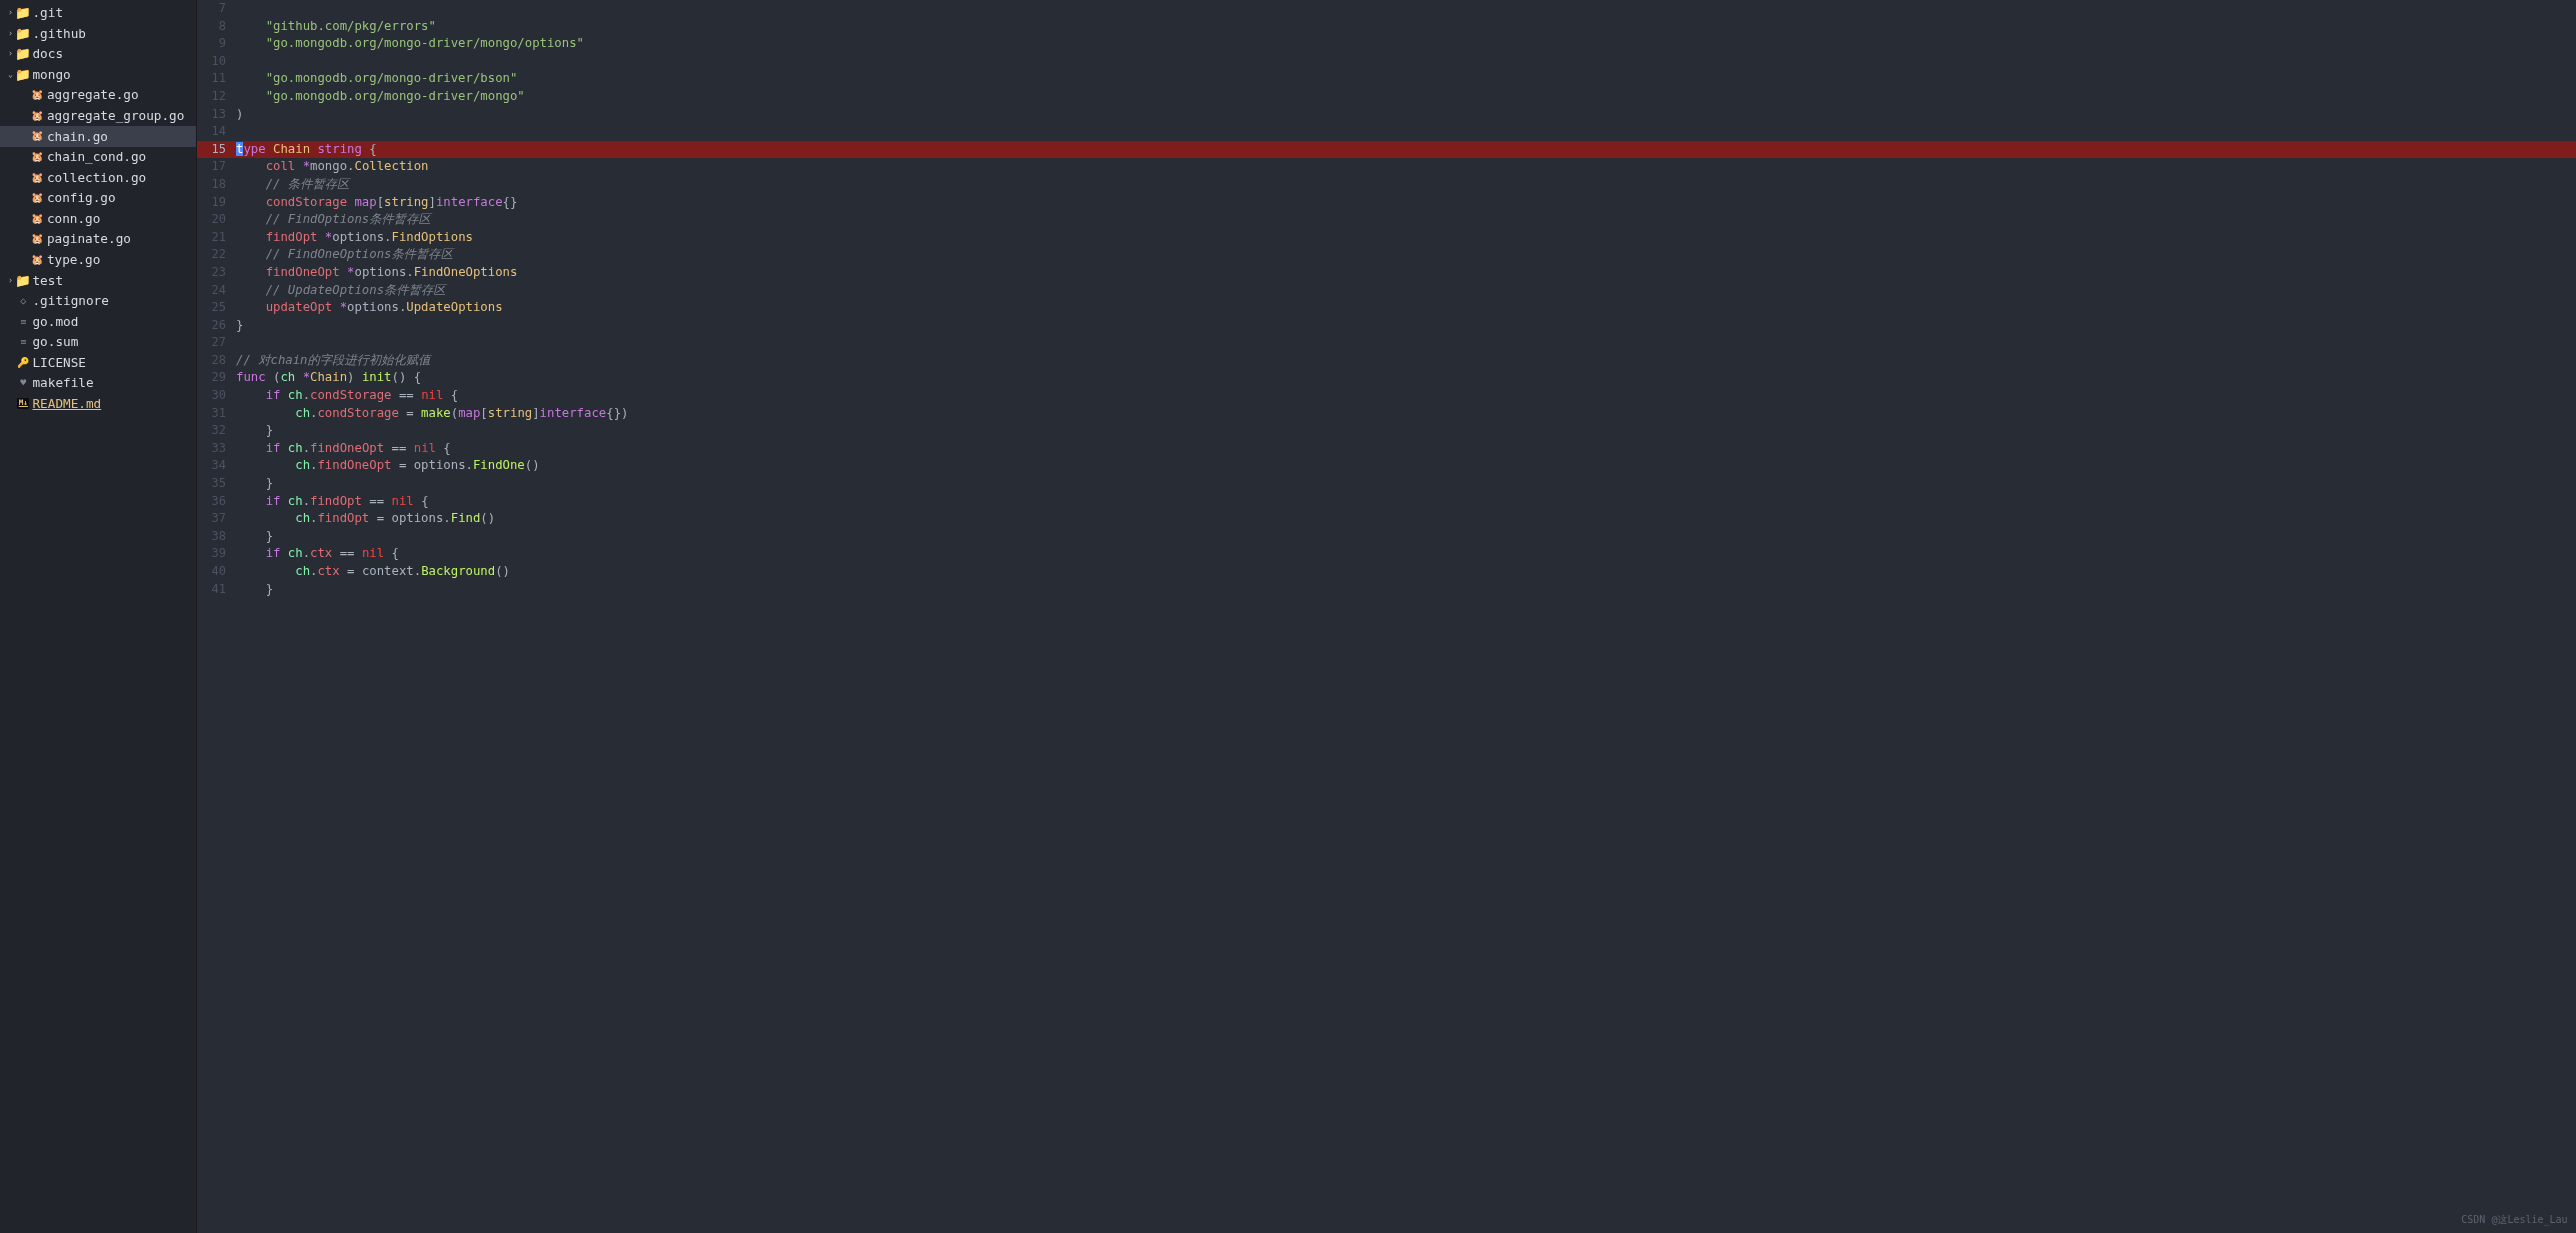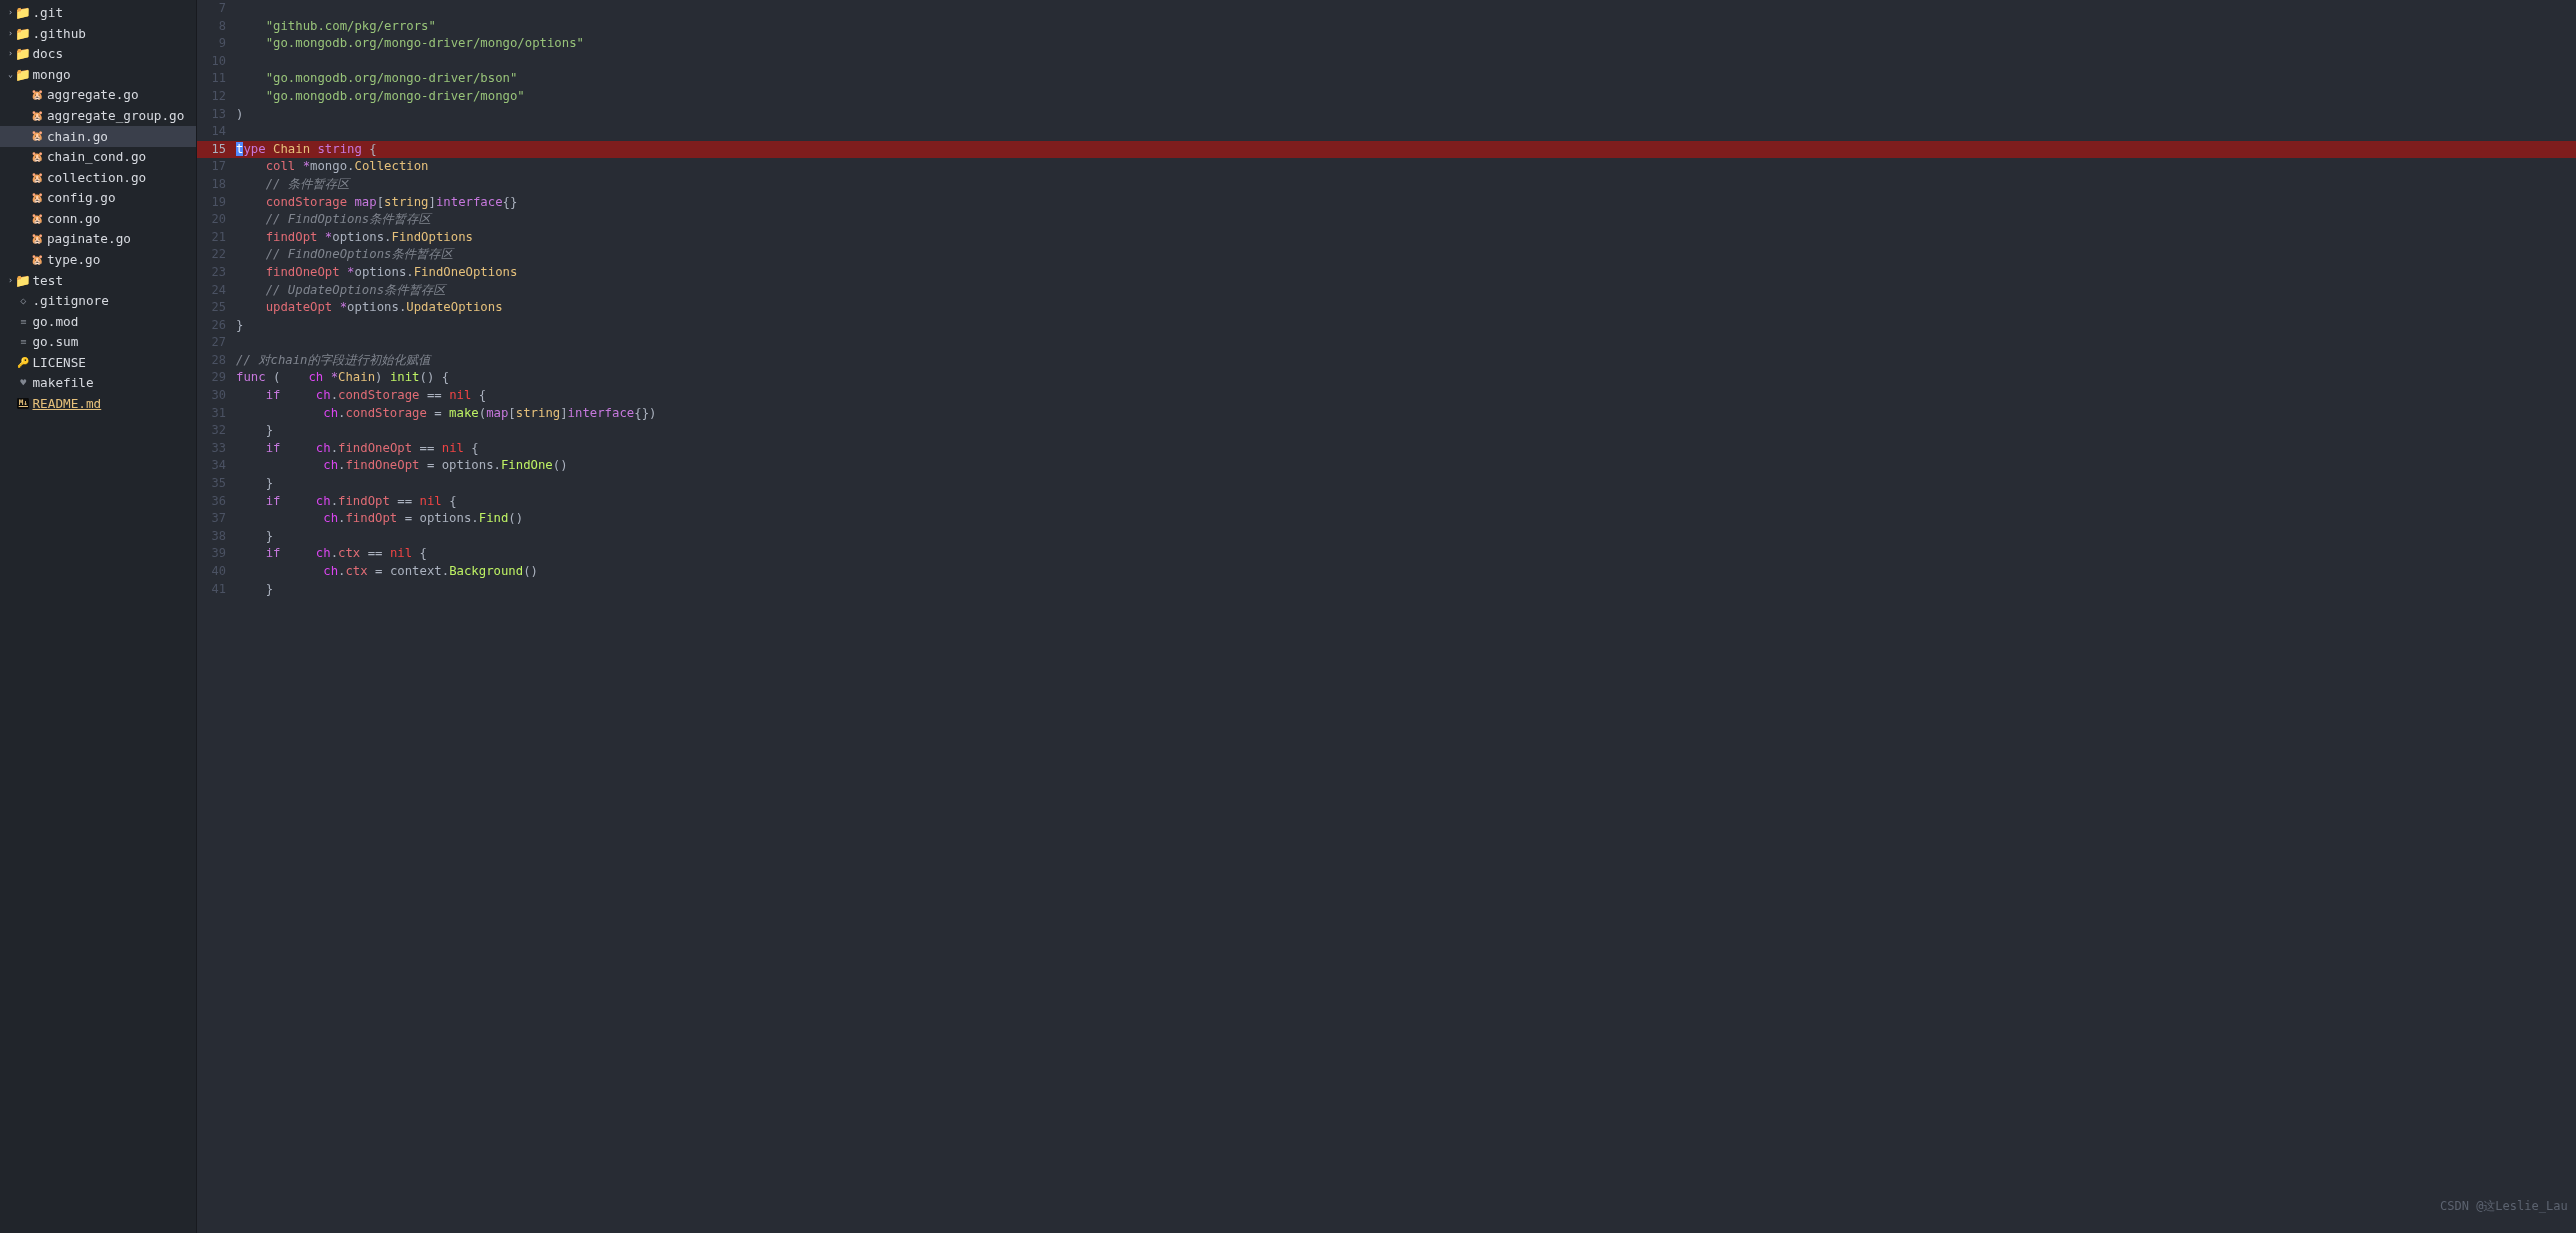--- a/index.html
+++ b/index.html
@@ -76,33 +76,33 @@
 }
 .code-line.highlight .gutter { color: #abb2bf; }
 .code-content {
   white-space: pre;
   font-size: 12.3px;
 }
 .c-kw { color: #c678dd; }
 .c-type { color: #e5c07b; }
 .c-str { color: #98c379; }
 .c-com { color: #7f848e; font-style: italic; }
-.c-id { color: #d946ef; margin-left: 28px; }
+.c-id { color: #86efac; }
 .c-prop { color: #e06c75; }
 .c-punct { color: #abb2bf; }
 .c-func { color: #bef264; }
 .c-const { color: #ef4444; }
 .c-plain { color: #abb2bf; }
 .cursor-box { background: #528bff; color: #ffffff; }
 
 .watermark {
   position: fixed;
-  bottom: 18px;
+  bottom: 6px;
   right: 8.4px;
-  font-size: 12px;
+  font-size: 10px;
   color: #5c6370;
 }
 </style>
 </head>
 <body>
 
 <div class="sidebar" id="sidebar">
     <div class="tree-item indent-0">
       <span class="chevron">›</span>
       <span class="icon folder-icon">📁</span>

